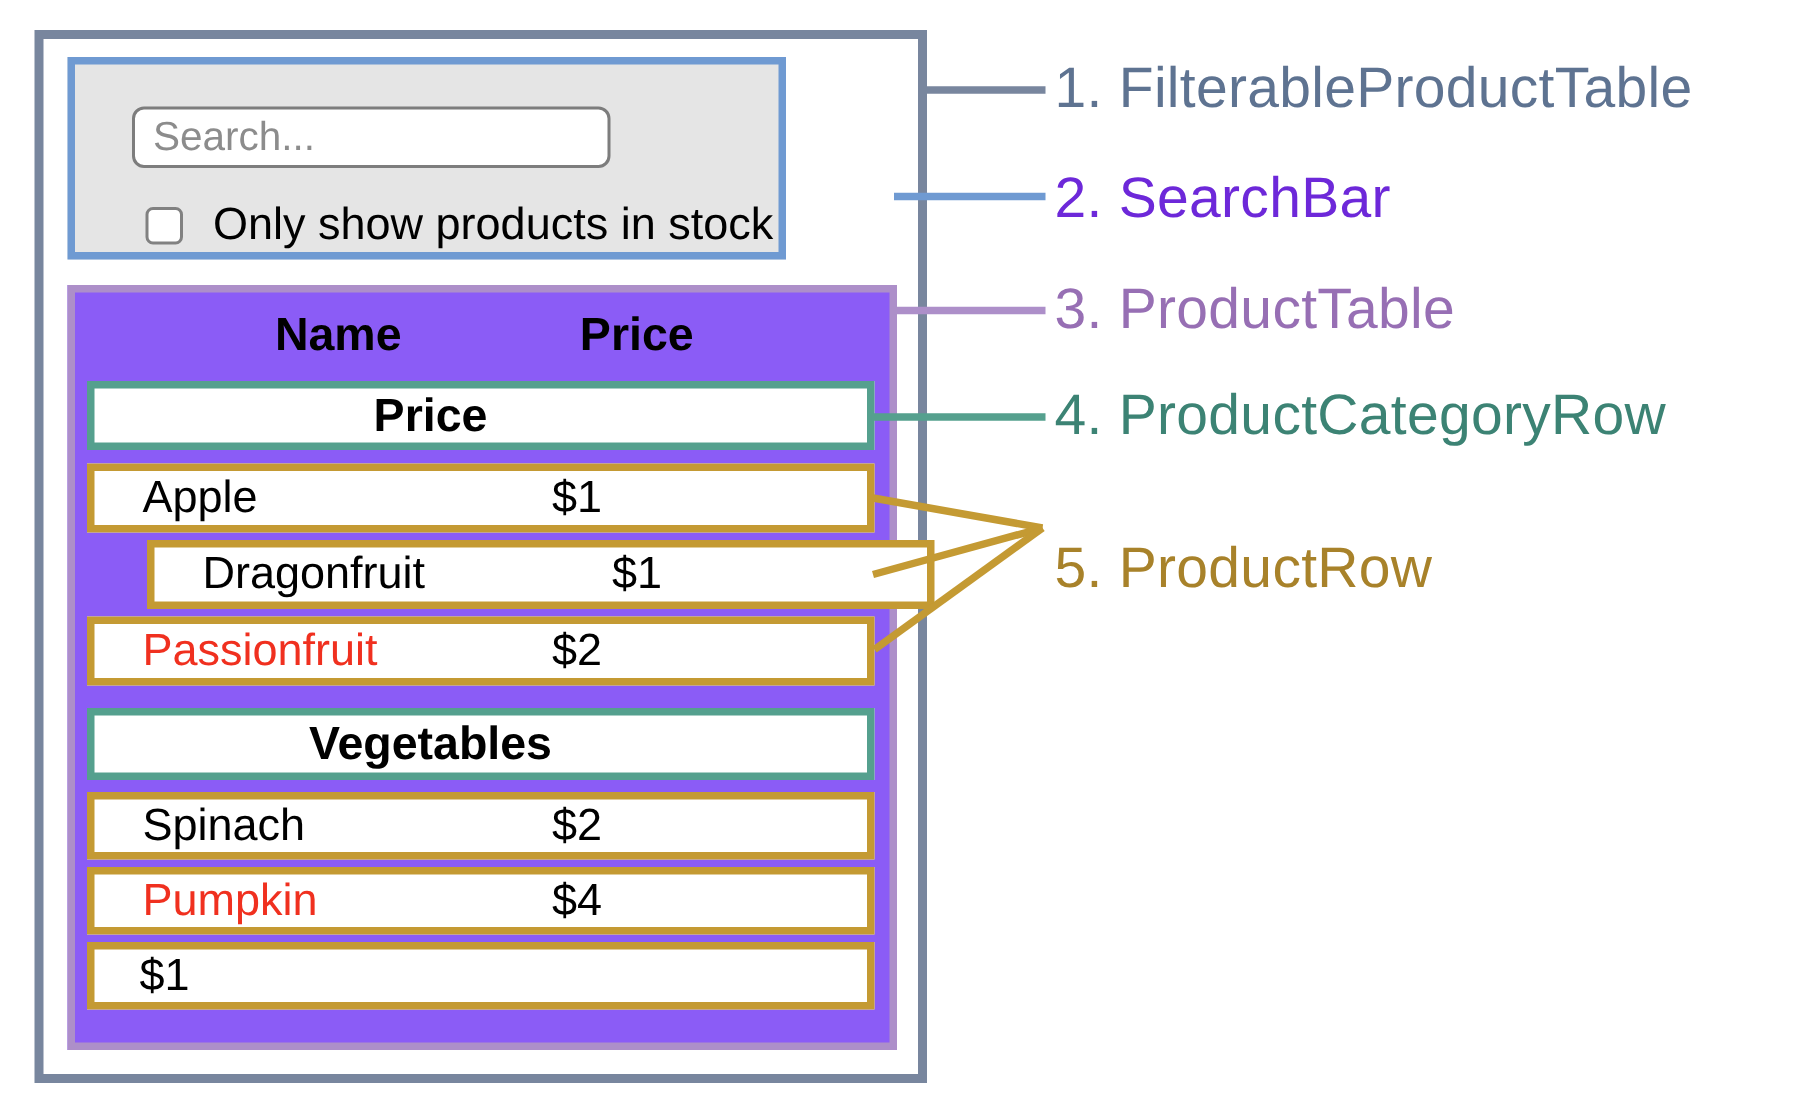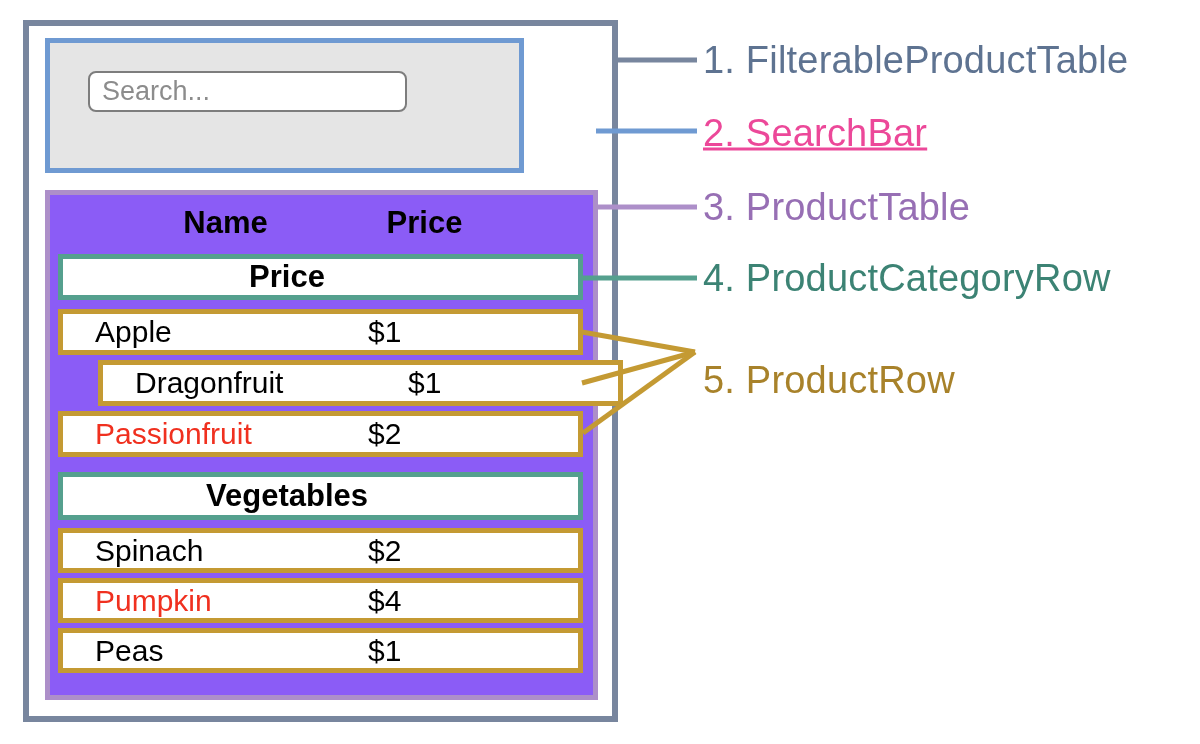--- a/index.html
+++ b/index.html
@@ -43,20 +43,24 @@
 </style>
 </head>
 <body>
 
 <div class="canvas">
 
   <div class="outer-box"></div>
 
   <div class="search-box">
     <input class="search-input" type="text" placeholder="Search..." style="">
+    <div class="checkbox-row">
+      <span class="checkbox"></span>
+      <span class="checkbox-label">Only show products in stock</span>
+    </div>
   </div>
 
   <div class="table-box" id="table-box">
     <div class="header-row">
       <span class="header-cell">Name</span>
       <span class="header-cell">Price</span>
     </div>
   <div class="sec-box cat-box" style="top: 59px; height: 46px;">
         <span class="cat-text">Price</span>
       </div>
@@ -77,36 +81,35 @@
       </div>
       <div class="sec-box row-box" style="top: 333px; height: 45px;">
         <span class="cell-name">Spinach</span>
         <span class="cell-price">$2</span>
       </div>
       <div class="sec-box row-box" style="top: 383px; height: 45px;">
         <span class="cell-name" style="color: rgb(240, 48, 31);">Pumpkin</span>
         <span class="cell-price">$4</span>
       </div>
       <div class="sec-box row-box" style="top: 433px; height: 45px;">
-        <span class="cell-name">Peas</span>
         <span class="cell-price">$1</span>
       </div>
     </div>
 
   <svg class="connectors" viewBox="0 0 1200 744" xmlns="http://www.w3.org/2000/svg">
     <line x1="614" y1="60" x2="697" y2="60" stroke-width="5" stroke="#78869e"></line>
     <line x1="596" y1="131" x2="697" y2="131" stroke-width="5" stroke="#6f9ad2"></line>
     <line x1="595" y1="207" x2="697" y2="207" stroke-width="5" stroke="#ad8fc9"></line>
     <line x1="581" y1="278" x2="697" y2="278" stroke-width="5" stroke="#55a08e"></line>
     <line x1="582" y1="332" x2="695" y2="352" stroke-width="5" stroke="#c49a33"></line>
     <line x1="582" y1="383" x2="695" y2="352" stroke-width="5" stroke="#c49a33"></line>
     <line x1="583" y1="433" x2="695" y2="352" stroke-width="5" stroke="#c49a33"></line>
   </svg>
 
   <div id="legend">
       <div class="legend-item" style="top: 60px; color: rgb(94, 115, 145);">1. FilterableProductTable</div>
-      <div class="legend-item" style="top: 133px; color: #ec4899; text-decoration: underline;">2. SearchBar</div>
+      <div class="legend-item" style="top: 133px; color: #6d28d9;">2. SearchBar</div>
       <div class="legend-item" style="top: 207px; color: rgb(151, 111, 180);">3. ProductTable</div>
       <div class="legend-item" style="top: 278px; color: rgb(60, 131, 116);">4. ProductCategoryRow</div>
       <div class="legend-item" style="top: 352px; color: rgb(168, 130, 42); margin-top: 28px;">5. ProductRow</div>
     </div>
 
 </div>
 
 </body></html>

